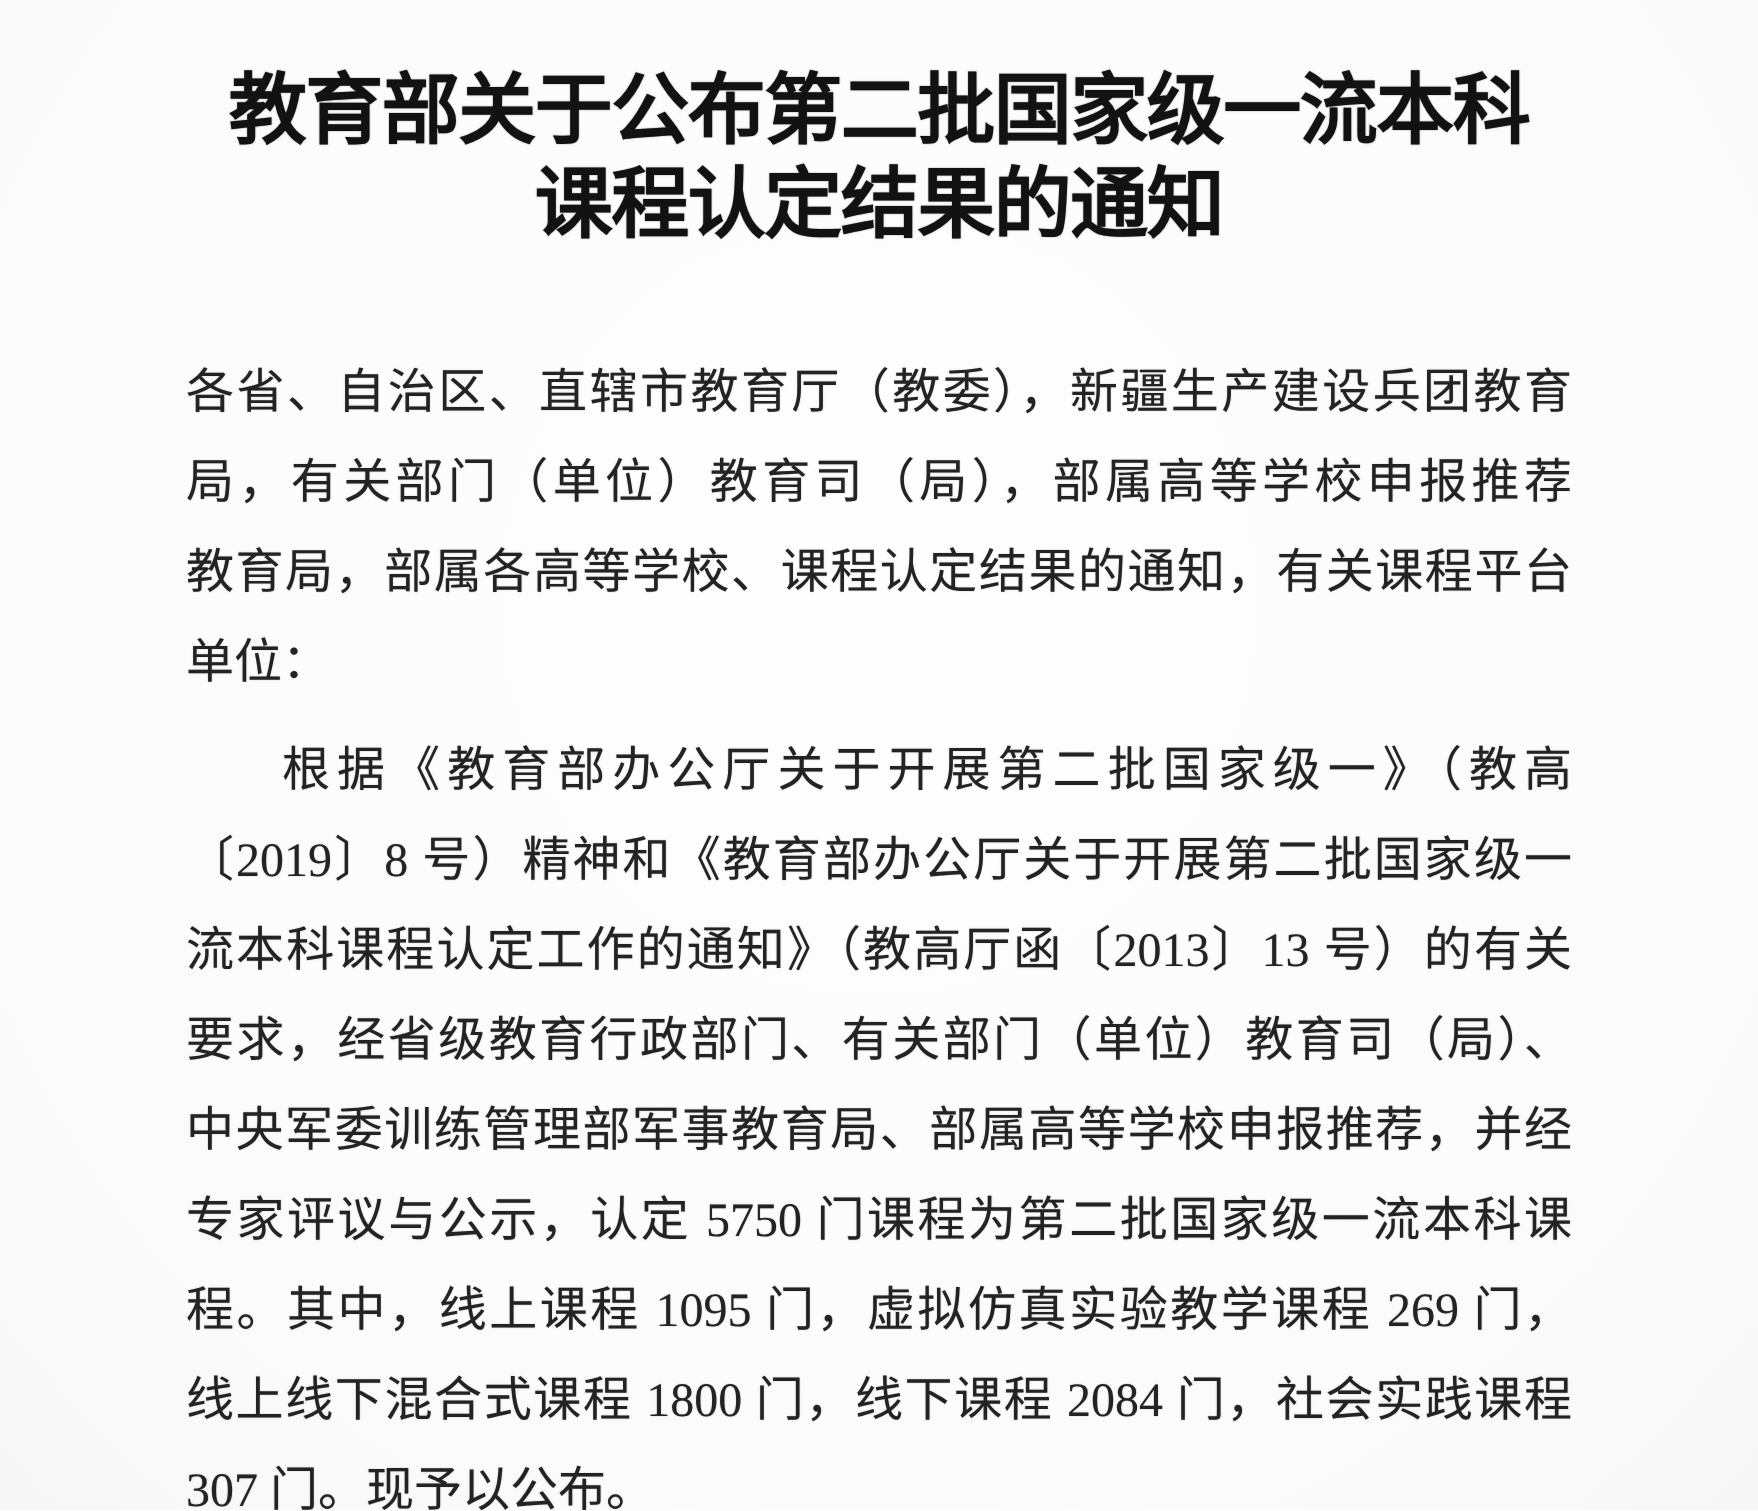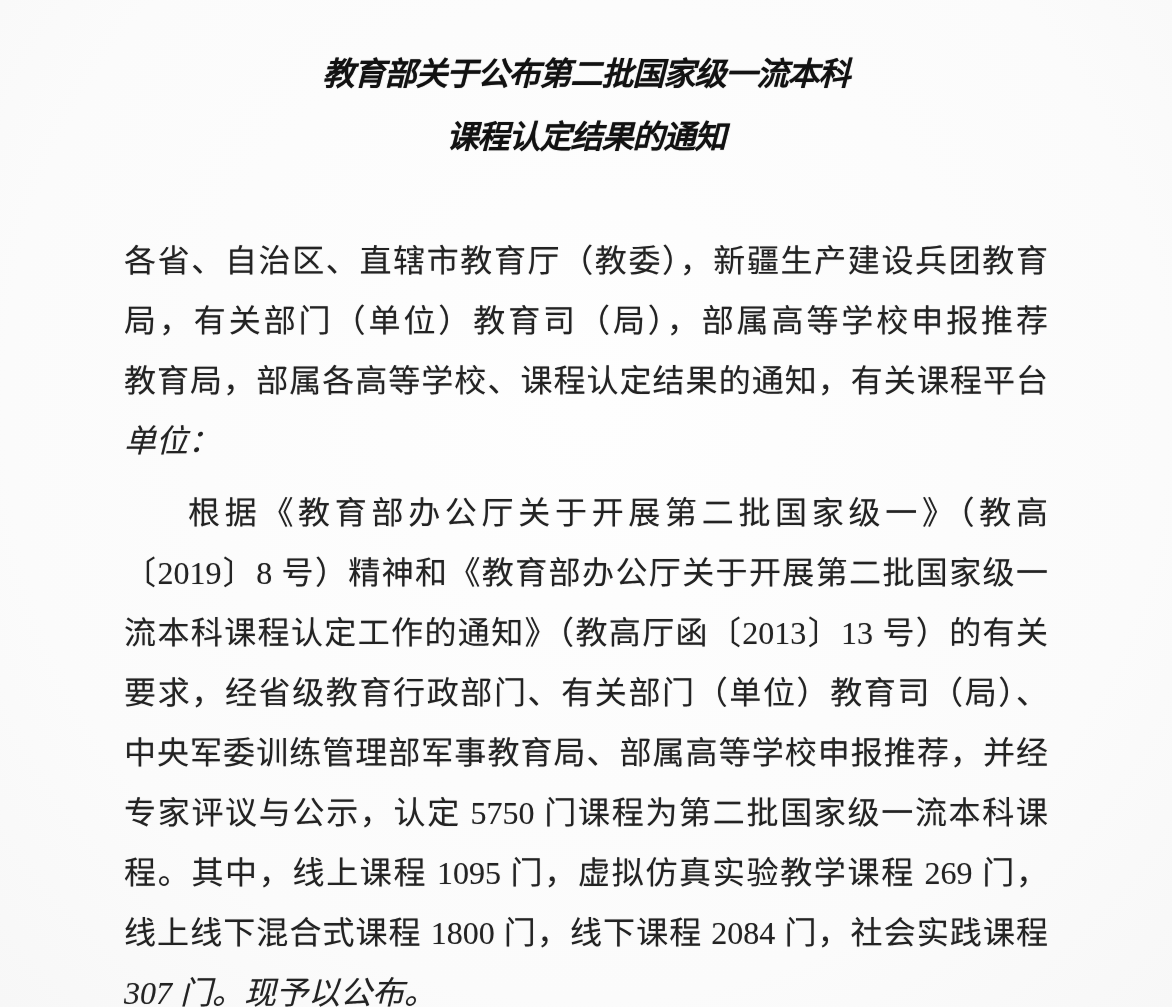--- a/index.html
+++ b/index.html
@@ -14,47 +14,45 @@
     box-sizing: border-box;
     margin: 0;
     padding: 43px 112px 0 112px;
     background: #fdfdfd;
     background-image: radial-gradient(ellipse at 50% 40%, #fefefe 0%, #fbfbfb 70%, #f7f7f7 100%);
     overflow: hidden;
     font-family: "Liberation Serif", "DejaVu Serif", serif;
   }
   .doc-title {
     text-align: center;
-    font-size: 32px;
+    font-size: 52px;
     font-weight: 700;
     line-height: 63px;
     letter-spacing: -1px;
     color: #121212;
     text-shadow: 0 0 1px rgba(0,0,0,0.55);
-    font-style: italic;
   }
   .doc-body {
     margin-top: 62px;
     font-size: 32px;
     line-height: 60px;
     color: #232323;
     text-shadow: 0 0 1px rgba(40,40,40,0.35);
   }
   .para {
     margin: 12px;
   }
   .line {
     text-align: justify;
     text-align-last: justify;
     text-justify: inter-character;
     white-space: normal;
   }
   .line.last {
     text-align-last: left;
-    font-style: italic;
   }
   .line.indent {
     text-indent: 2em;
   }
 </style>
 </head>
 <body>
 
 <div class="page">
 

